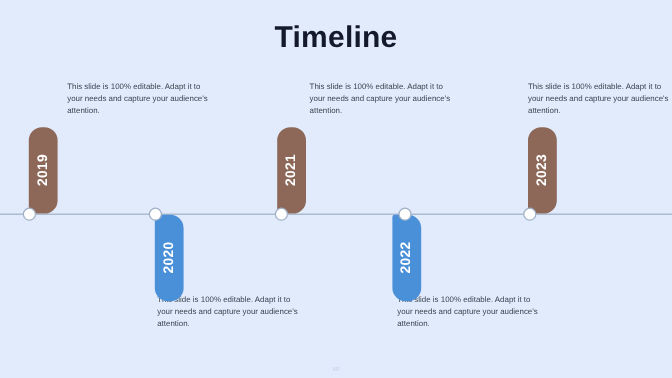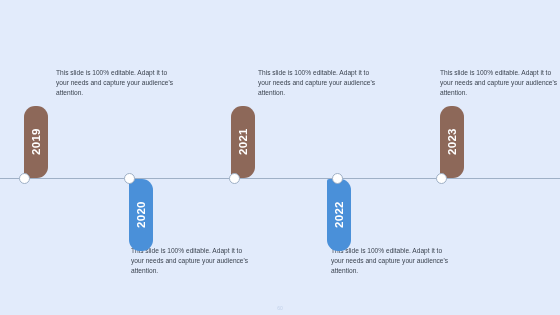--- a/index.html
+++ b/index.html
@@ -117,20 +117,21 @@
     text-align: center;
     font-size: 5px;
     color: #c3d2ea;
   }
 </style>
 </head>
 <body>
 
 <div id="slide">
 
+  <div id="title">Timeline</div>
 
   <div id="axis"></div>
 
   <div class="node" style="left:19px;"></div>
   <div class="node" style="left:124px;"></div>
   <div class="node" style="left:229px;"></div>
   <div class="node" style="left:332px;"></div>
   <div class="node" style="left:436px;"></div>
 
   <div class="ribbon up" style="left:24px;">

